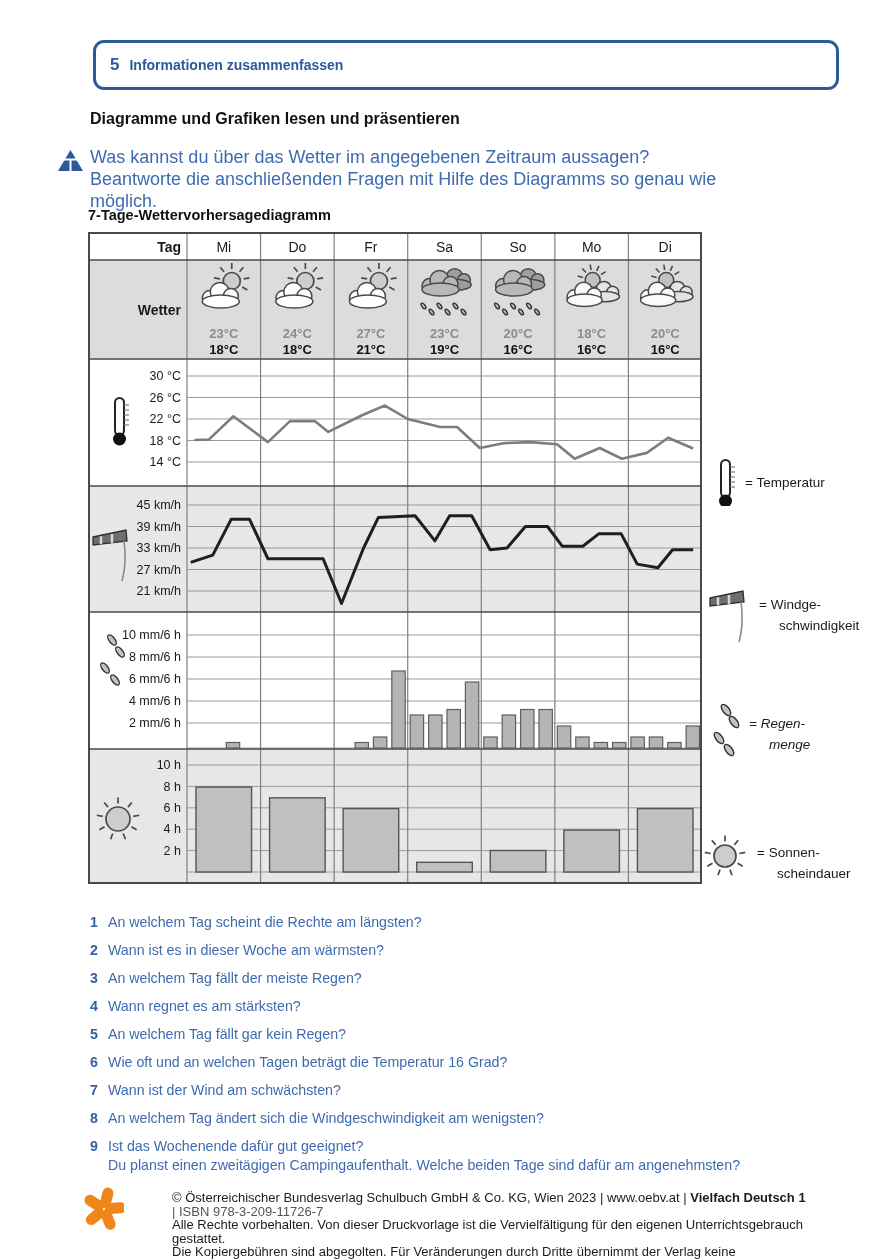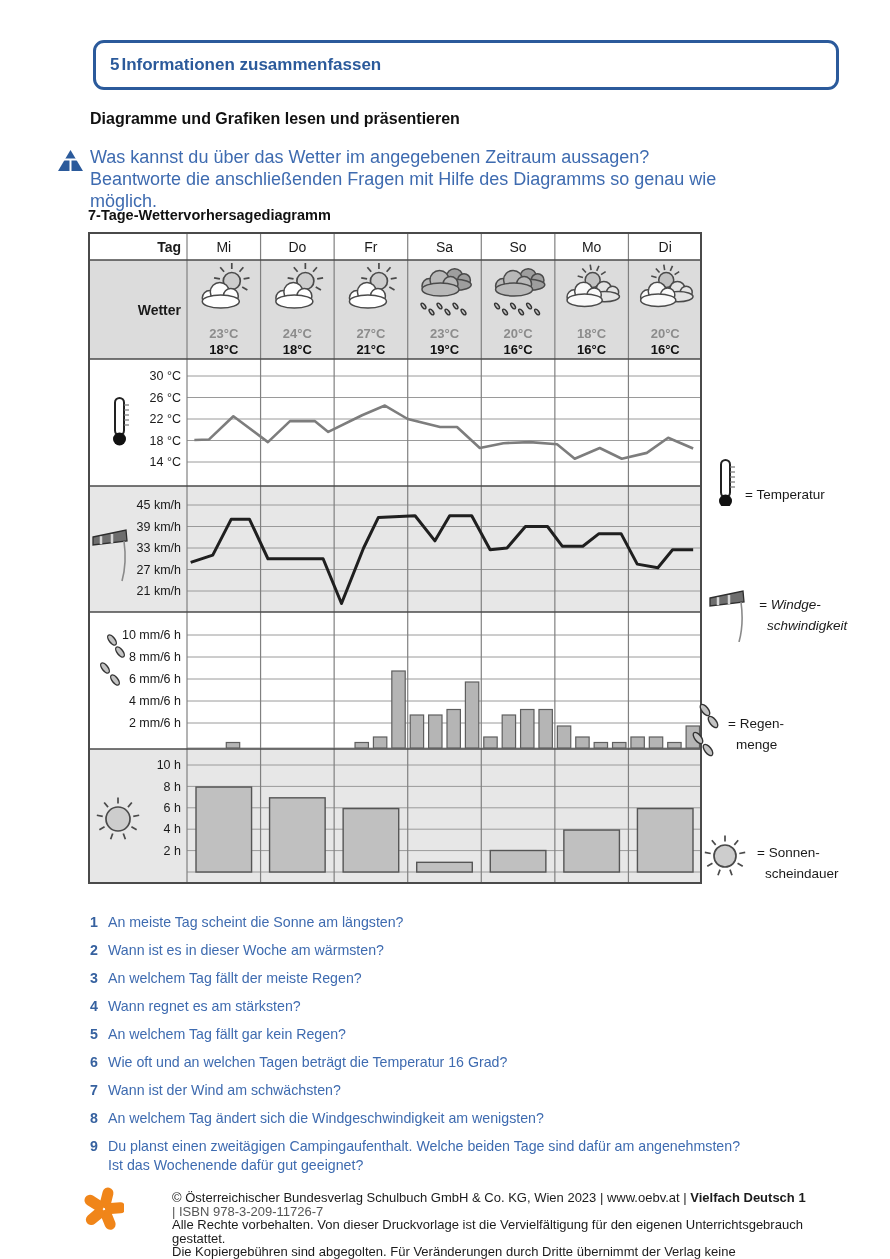--- a/index.html
+++ b/index.html
@@ -3,35 +3,35 @@
 <meta charset="utf-8">
 <style>
   html,body{margin:0;padding:0;background:#fff;}
   #page{position:relative;width:890px;height:1259px;background:#fff;overflow:hidden;
         font-family:"Liberation Sans",sans-serif;color:#1a1a1a;}
   .abs{position:absolute;}
   
   #chapter-box{left:93px;top:40px;width:740px;height:44px;border:3px solid #2b5a9b;border-radius:11px;
                display:flex;align-items:center;}
   #chapter-box .num{font-weight:bold;font-size:17px;color:#2b5a9b;margin-left:14px;}
-  #chapter-box .ttl{font-weight:bold;font-size:17px;color:#2b5a9b;margin-left:2px;}
+  #chapter-box .ttl{font-weight:bold;font-size:14px;color:#2b5a9b;margin-left:10px;}
   #section-title{left:90px;top:110px;font-size:16px;font-weight:bold;color:#111;}
   #task-icon{left:57px;top:149px;}
   #task-text{left:90px;top:146px;width:680px;font-size:18px;line-height:22px;color:#3e6bb0;}
   #diagram-title{left:88px;top:207px;font-size:14.5px;font-weight:bold;color:#111;text-align:center;}
   #diagram-wrap{left:88px;top:232px;}
   
   .legend{display:flex;align-items:flex-start;font-size:13.5px;color:#1a1a1a;line-height:21px;}
   .legend .txt{margin-left:7px;}
-  .legend .l2{margin-left:8px;}
+  .legend .l2{margin-left:20px;}
   #legend-temp{left:716px;top:458px;}
-  #legend-temp .txt{margin-top:26px;}
-  #legend-wind{left:708px;top:586px;font-style:italic;}
+  #legend-temp .txt{margin-top:14px;}
+  #legend-wind{left:708px;top:586px;}
   #legend-wind .txt{margin-top:8px;}
-  #legend-rain{left:691px;top:700px;}
+  #legend-rain{left:712px;top:700px;font-style:italic;}
   #legend-rain .txt{margin-top:13px;}
   #legend-sun{left:704px;top:832px;}
   #legend-sun .txt{margin-top:10px;}
   
   #questions{left:90px;top:913px;width:740px;}
   .qrow{display:flex;margin-bottom:9.5px;font-size:14.2px;line-height:18.5px;color:#3e6bb0;}
   .qnum{font-weight:bold;width:18px;flex:0 0 18px;color:#36619f;}
   
   #footer-logo{left:84px;top:1186px;}
   #footer-text{left:172px;top:1191px;width:640px;font-size:13px;line-height:13.5px;color:#1c1c1c;}
@@ -433,21 +433,21 @@
     <div class="txt">
       <div>= Sonnen-</div>
         <div class="l2">scheindauer</div>
     </div>
   </div>
 
   <div id="questions" class="abs">
       <div class="qrow">
         <span class="qnum">1</span>
         <div>
-          <div>An meiste Tag scheint die Sonne am längsten?</div>
+          <div>An welchem Tag scheint die Rechte am längsten?</div>
         </div>
       </div>
       <div class="qrow">
         <span class="qnum">2</span>
         <div>
           <div>Wann ist es in dieser Woche am wärmsten?</div>
         </div>
       </div>
       <div class="qrow">
         <span class="qnum">3</span>
@@ -481,22 +481,22 @@
       </div>
       <div class="qrow">
         <span class="qnum">8</span>
         <div>
           <div>An welchem Tag ändert sich die Windgeschwindigkeit am wenigsten?</div>
         </div>
       </div>
       <div class="qrow">
         <span class="qnum">9</span>
         <div>
+          <div>Ist das Wochenende dafür gut geeignet?</div>
           <div>Du planst einen zweitägigen Campingaufenthalt. Welche beiden Tage sind dafür am angenehmsten?</div>
-          <div>Ist das Wochenende dafür gut geeignet?</div>
         </div>
       </div>
     </div>
 
   <div id="footer-logo" class="abs">
     <svg width="40" height="46" viewBox="-20 -23 40 46">
       <g fill="#f08519">
         <rect x="-5.5" y="-22" width="11" height="21" rx="5.5" transform="rotate(14)"></rect>
         <rect x="-5.5" y="-22" width="11" height="21" rx="5.5" transform="rotate(86)"></rect>
         <rect x="-5.5" y="-22" width="11" height="21" rx="5.5" transform="rotate(158)"></rect>

